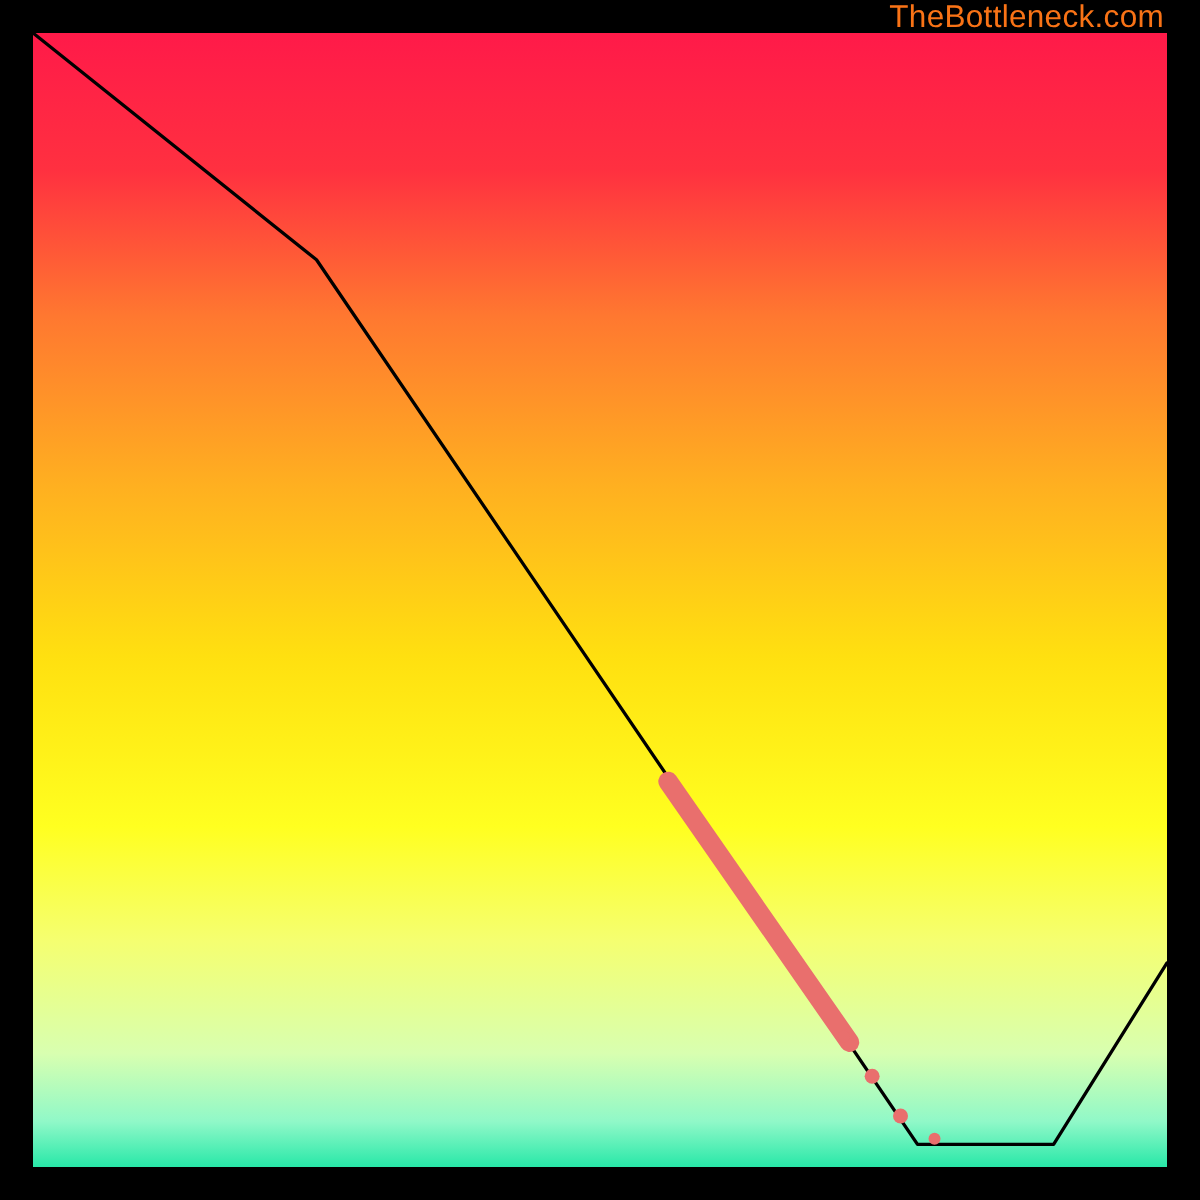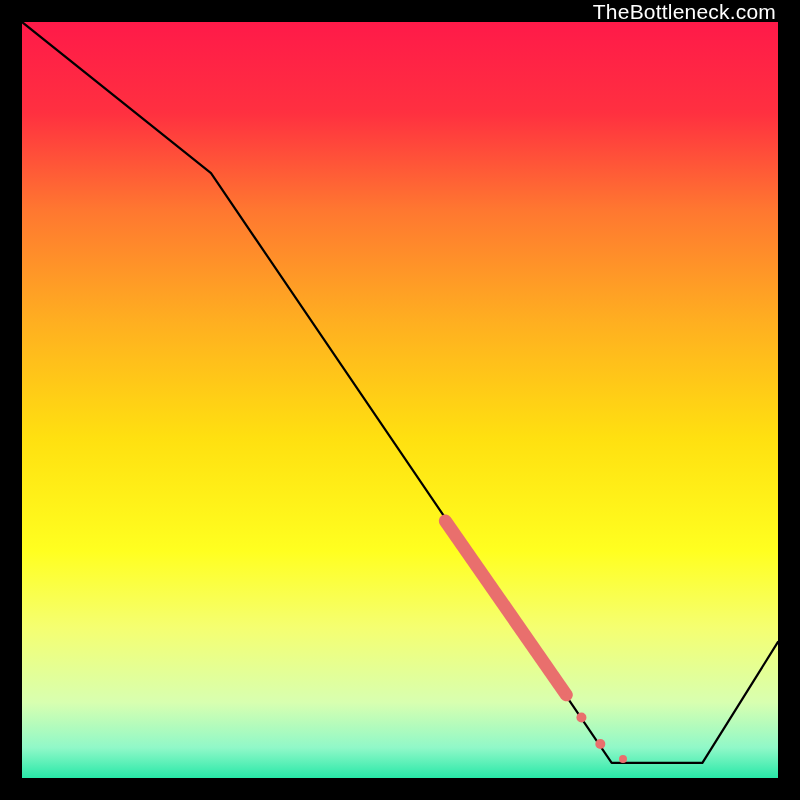--- a/index.html
+++ b/index.html
@@ -23,21 +23,21 @@
     position: absolute;
     left: 0;
     top: 0;
     width: 756px;
     height: 756px;
   }
   .watermark {
     position: absolute;
     top: 0px;
     right: 24px;
-    color: #ffffff;
+    color: #f97316;
     font-size: 21px;
     font-weight: 500;
     letter-spacing: 0.2px;
     user-select: none;
   }
 </style>
 </head>
 <body>
 
 <div class="frame">

